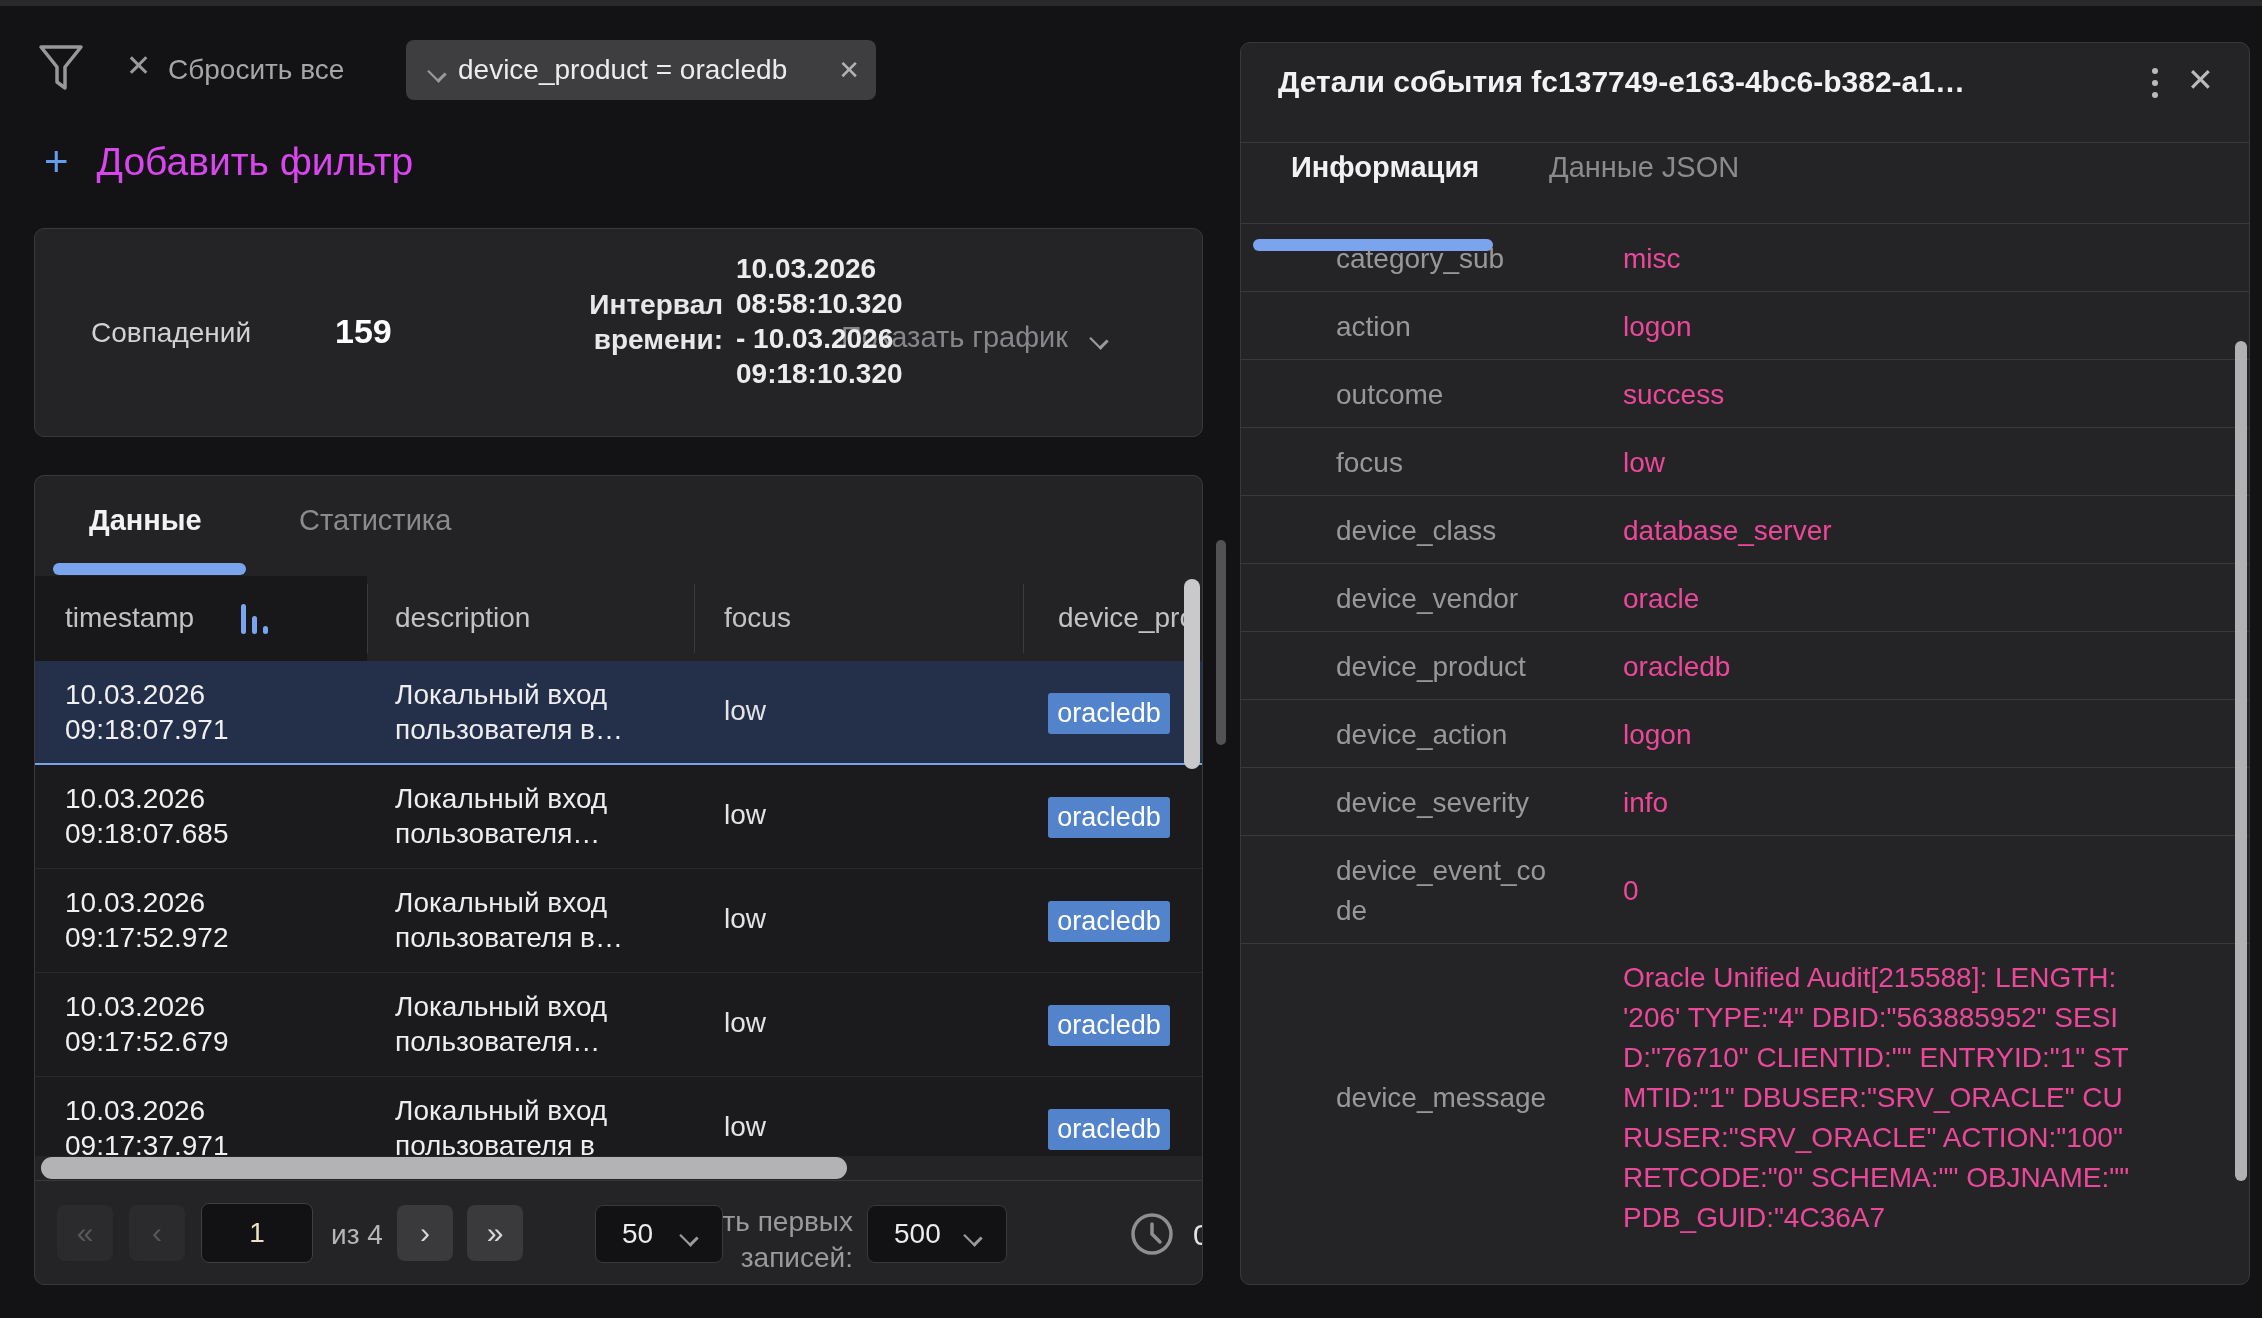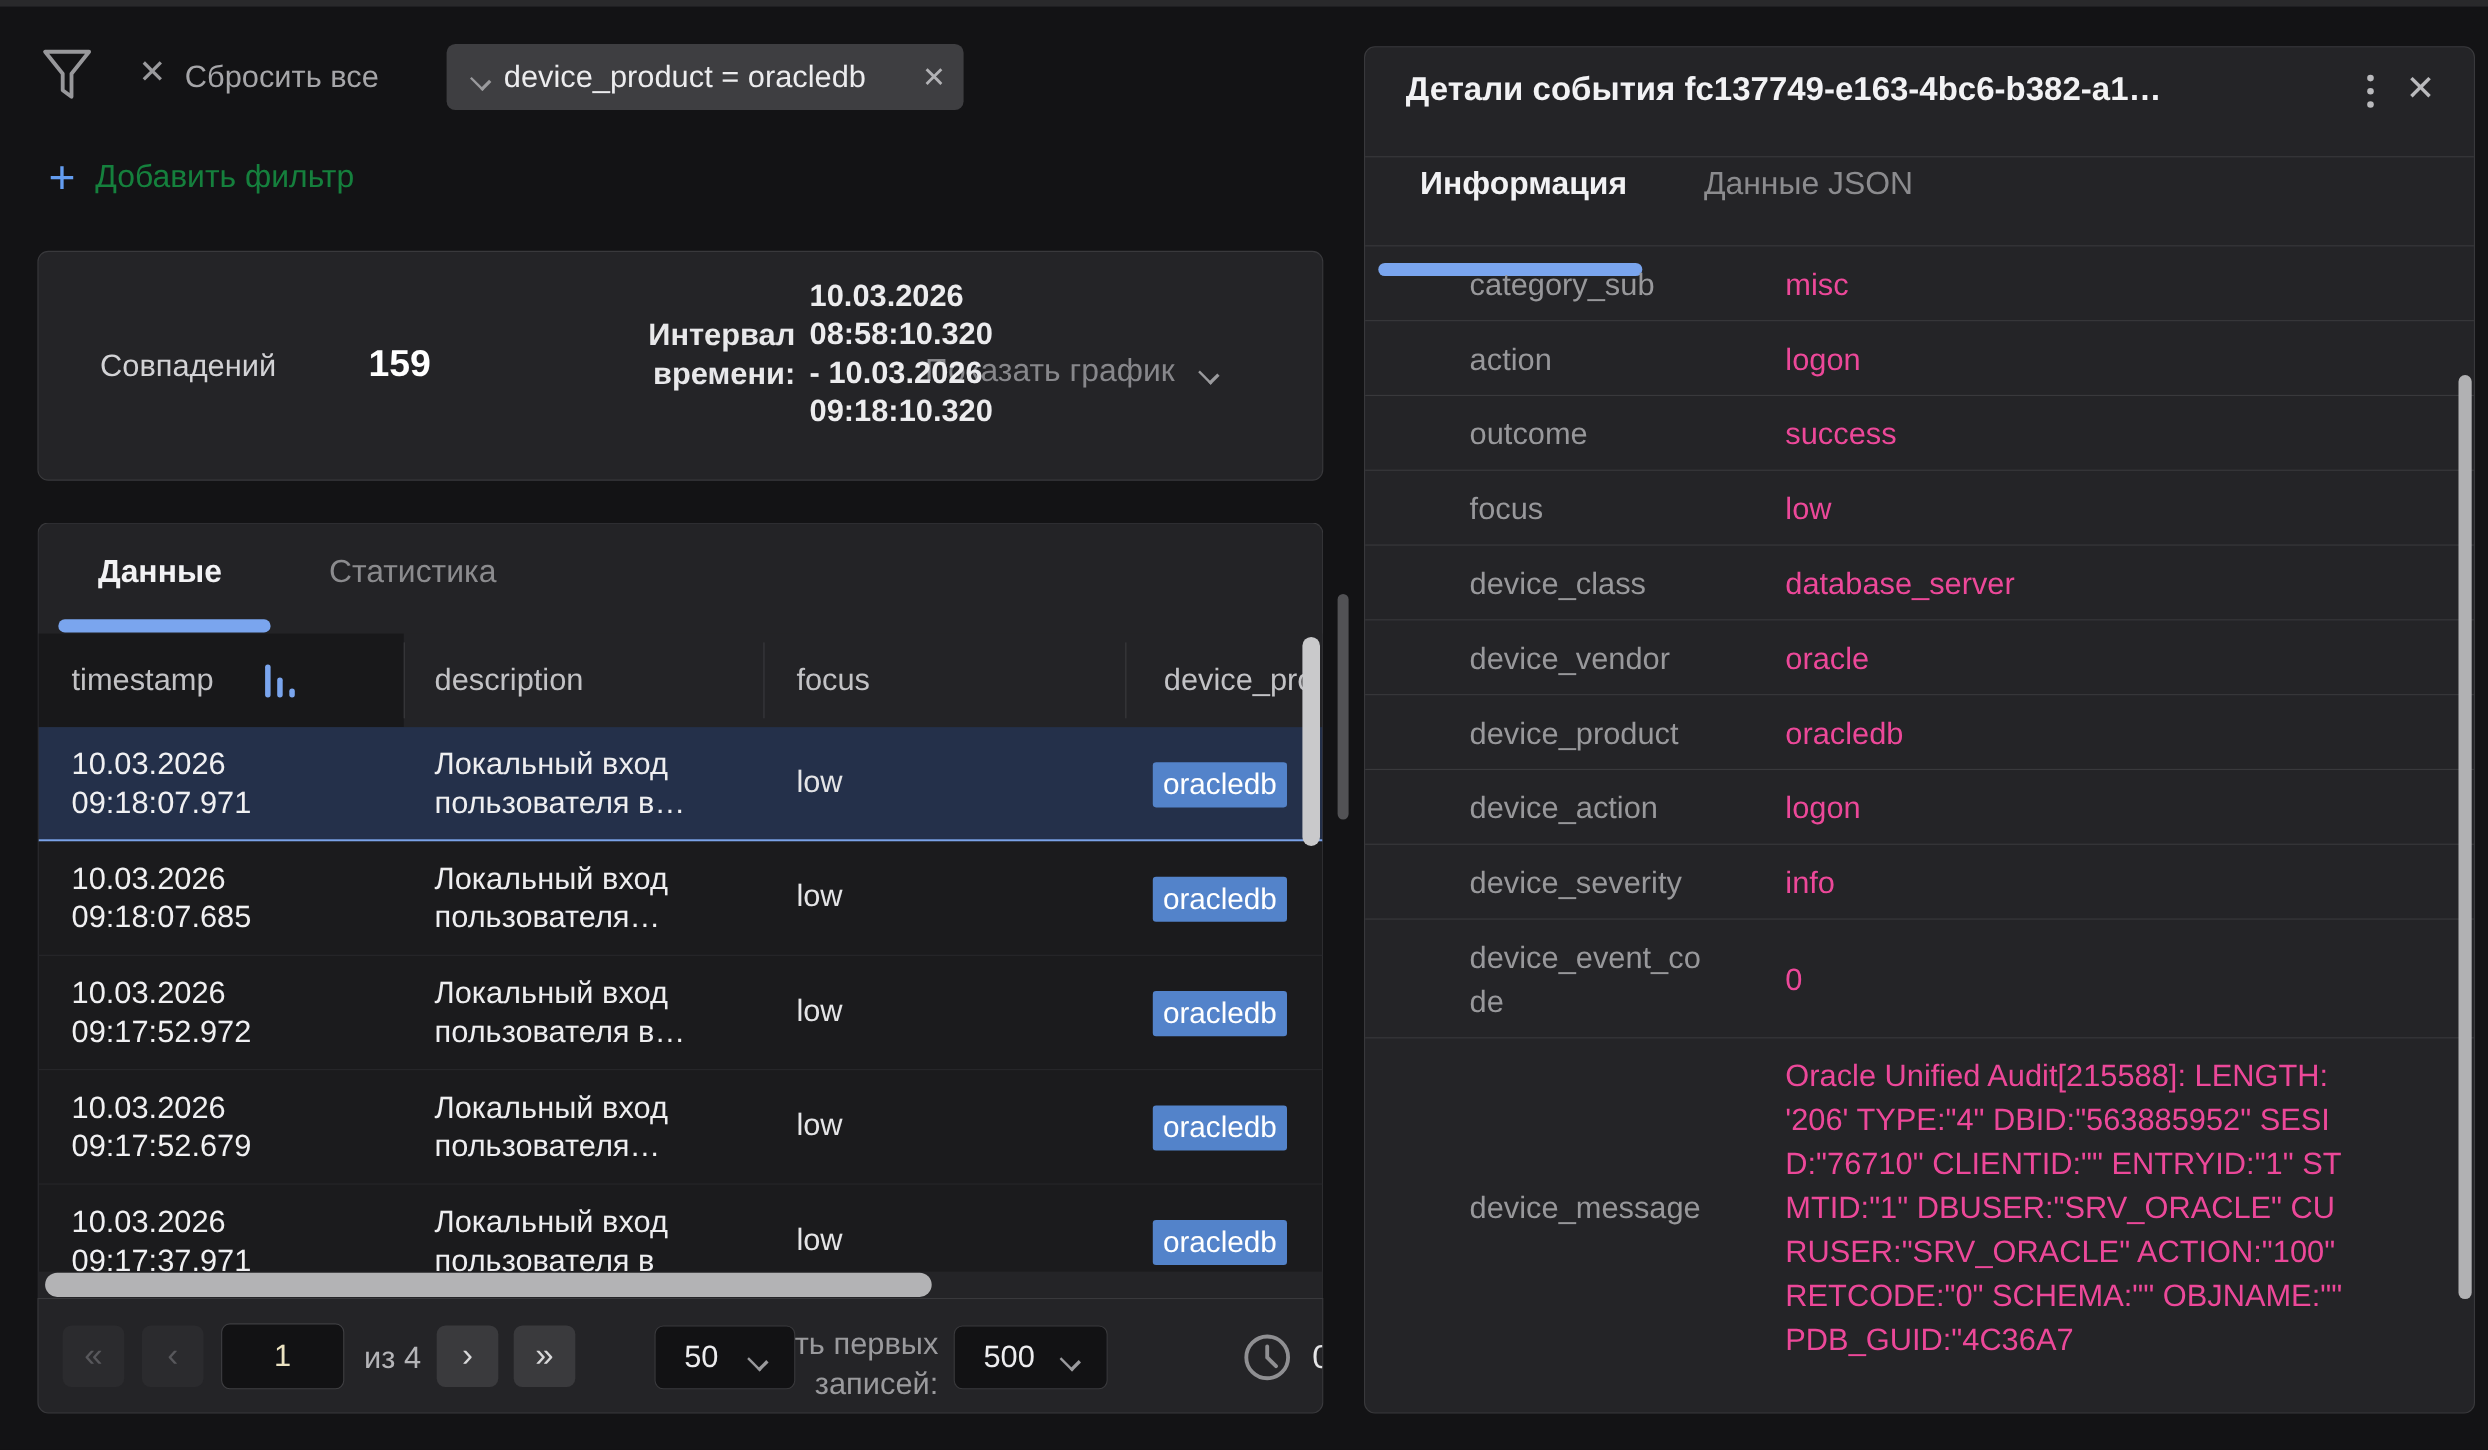--- a/index.html
+++ b/index.html
@@ -17,21 +17,21 @@
   .funnel { position:absolute; left:38px; top:38px; }
   .clear-x { position:absolute; left:126px; top:42px; font-size:30px; color:#9a9a9d; cursor:pointer; }
   .reset-label { position:absolute; left:168px; top:48px; font-size:28px; color:#a6a6a9; }
   .chip { position:absolute; left:406px; top:34px; width:470px; height:60px; background:#3e3e41;
           border-radius:8px; display:flex; align-items:center; }
   .chip .chev { margin-left:22px; }
   .chip .chip-text { margin-left:8px; font-size:28px; color:#ececee; }
   .chip .chip-x { margin-left:auto; margin-right:16px; font-size:26px; color:#b2b2b5; cursor:pointer; }
   .addfilter { position:absolute; left:44px; top:134px; display:flex; align-items:center; cursor:pointer; }
   .addfilter .plus { font-size:42px; font-weight:400; color:#649df0; line-height:42px; }
-  .addfilter .lbl { margin-left:18px; font-size:29px; color:#15803d; }
+  .addfilter .lbl { margin-left:28px; font-size:39px; color:#d946ef; }
 
   
   .summary { position:absolute; left:34px; top:228px; width:1169px; height:209px;
              background:#242427; border:1px solid #39393c; border-radius:10px; }
   .matches-label { position:absolute; left:56px; top:88px; font-size:28px; color:#d2d2d5; }
   .matches-count { position:absolute; left:300px; top:83px; font-size:34px; font-weight:bold; color:#fff; }
   .interval-label { position:absolute; left:400px; top:58px; width:288px; text-align:right;
                     font-size:28px; font-weight:bold; color:#e8e8ea; line-height:35px; }
   .interval-value { position:absolute; left:701px; top:22px; font-size:28px; font-weight:bold;
                     color:#ececee; line-height:35px; z-index:2; }

